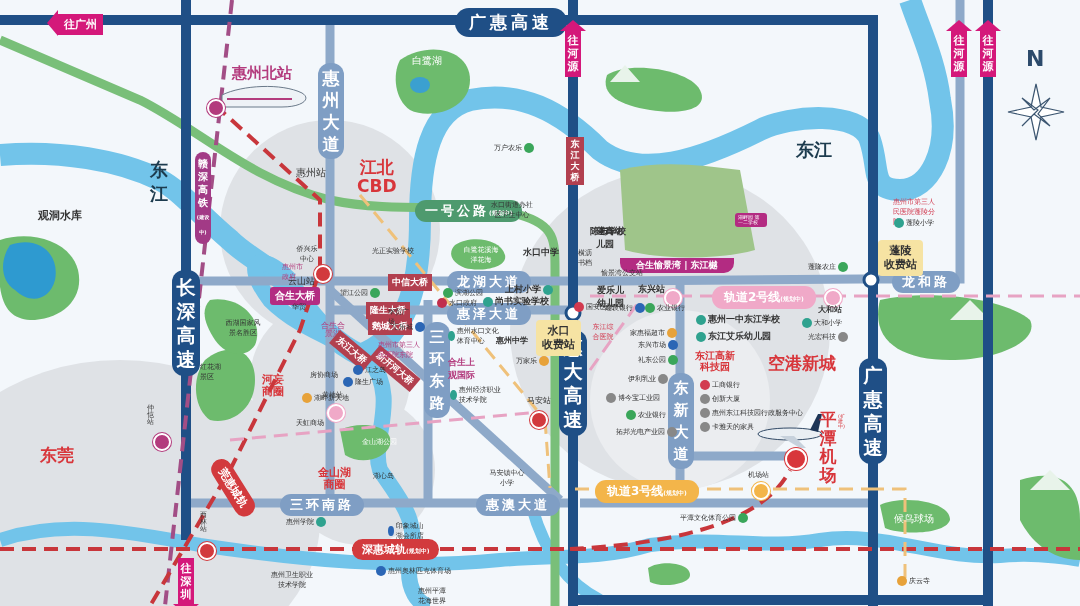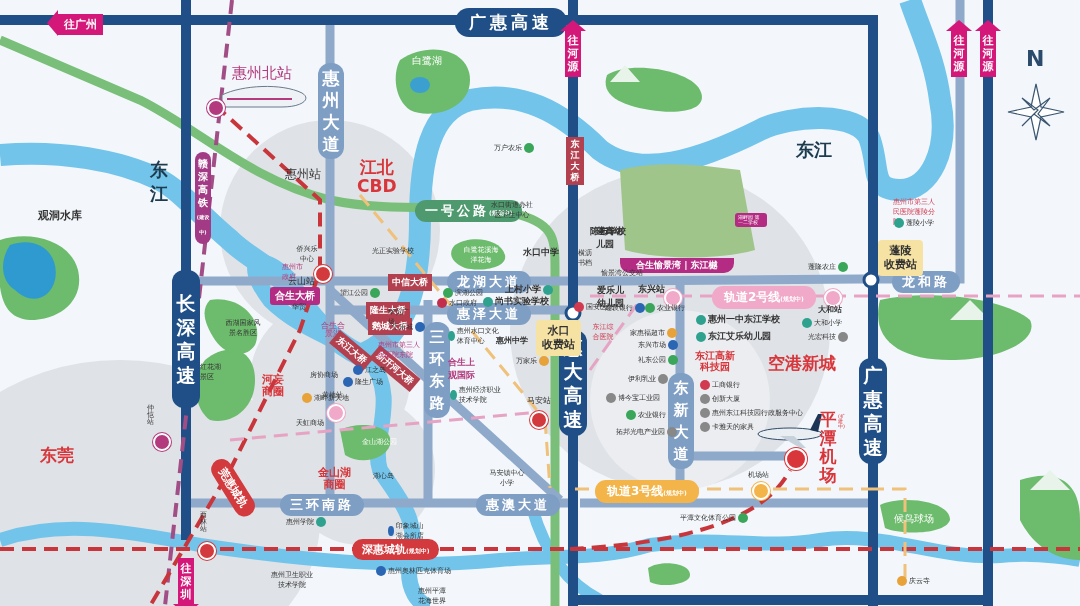--- a/index.html
+++ b/index.html
@@ -126,21 +126,21 @@
       <path d="M0,10 C20,0 60,-2 80,8 C90,14 80,22 60,22 L0,22Z" fill="#eef2f6" stroke="#6b7a8a" stroke-width="1"></path>
       <line x1="5" y1="14" x2="70" y2="14" stroke="#b33b7d" stroke-width="2"></line>
     </g>
   </svg>
 
   <div class="lbl" style="left:1026px;top:48px;font-size:22px;font-weight:bold;color:#2c4a6b;">N</div>
   <div class="lbl" style="left:1008px;top:84px;width:56px;height:56px;"></div>
 
   <div class="hw-h" style="left:455px;top:8px;">广惠高速</div>
   <div class="hw-v" style="left:172px;top:270px;">
-      <span style="display:block;width:20px;margin:16px auto;word-break:break-all;">长深高速</span>
+      <span style="display:block;width:20px;margin:0 auto;word-break:break-all;">长深高速</span>
     </div>
   <div class="hw-v" style="left:559px;top:330px;">
       <span style="display:block;width:20px;margin:0 auto;word-break:break-all;">惠大高速</span>
     </div>
   <div class="hw-v" style="left:859px;top:358px;">
       <span style="display:block;width:20px;margin:0 auto;word-break:break-all;">广惠高速</span>
     </div>
 
   <div class="rd-v" style="left:318px;top:63px;">
       <span style="display:block;width:18px;margin:0 auto;word-break:break-all;">惠州大道</span>
@@ -172,22 +172,22 @@
       <span style="display:block;width:12px;margin:0 auto;word-break:break-all;">往深圳</span>
     </div>
 
   <div class="rail-v" style="left:195px;top:152px;"><span style="display:block;width:12px;margin:0 auto;word-break:break-all;">赣深高铁</span><span style="font-size:5px;">(建设中)</span></div>
   <div class="rail-red" style="left:225px;top:455px;transform:rotate(58deg);transform-origin:left top;">莞惠城轨</div>
   <div class="rail-red" style="left:352px;top:539px;"><span>深惠城轨</span><span style="font-size:6px;">(规划中)</span></div>
   <div class="line2" style="left:712px;top:286px;"><span>轨道2号线</span><span style="font-size:6px;">(规划中)</span></div>
   <div class="line3" style="left:595px;top:480px;"><span>轨道3号线</span><span style="font-size:6px;">(规划中)</span></div>
 
   <div class="station" style="left:207px;top:99px;"></div>
-  <div class="lbl" style="left:232px;top:66px;font-size:15px;color:#b33b7d;font-weight:normal;">惠州北站</div>
-  <div class="lbl" style="left:285px;top:168px;font-size:12px;color:#333;">惠州站</div>
+  <div class="lbl" style="left:232px;top:66px;font-size:15px;color:#b33b7d;font-weight:bold;">惠州北站</div>
+  <div class="lbl" style="left:296px;top:168px;font-size:10px;color:#333;">惠州站</div>
   <div class="station" style="left:314px;top:265px;background:#d23a3d;box-shadow:0 0 0 1px #d23a3d;"></div>
   <div class="lbl" style="left:288px;top:277px;font-size:9px;color:#333;">云山站</div>
   <div class="station" style="left:153px;top:433px;"></div>
   <div class="lbl" style="left:147px;top:405px;font-size:7px;color:#333;width:8px;white-space:normal;">仲恺站</div>
   <div class="station" style="left:198px;top:542px;background:#d23a3d;box-shadow:0 0 0 1px #d23a3d;"></div>
   <div class="lbl" style="left:200px;top:512px;font-size:7px;color:#333;width:8px;white-space:normal;">西林站</div>
   <div class="station" style="left:530px;top:411px;background:#d23a3d;box-shadow:0 0 0 1px #d23a3d;"></div>
   <div class="lbl" style="left:527px;top:397px;font-size:8px;color:#333;">马安站</div>
   <div class="station" style="left:664px;top:289px;background:#f0a9c8;box-shadow:0 0 0 1px #f0a9c8;"></div>
   <div class="lbl" style="left:638px;top:285px;font-size:9px;color:#333;font-weight:bold;">东兴站</div>

